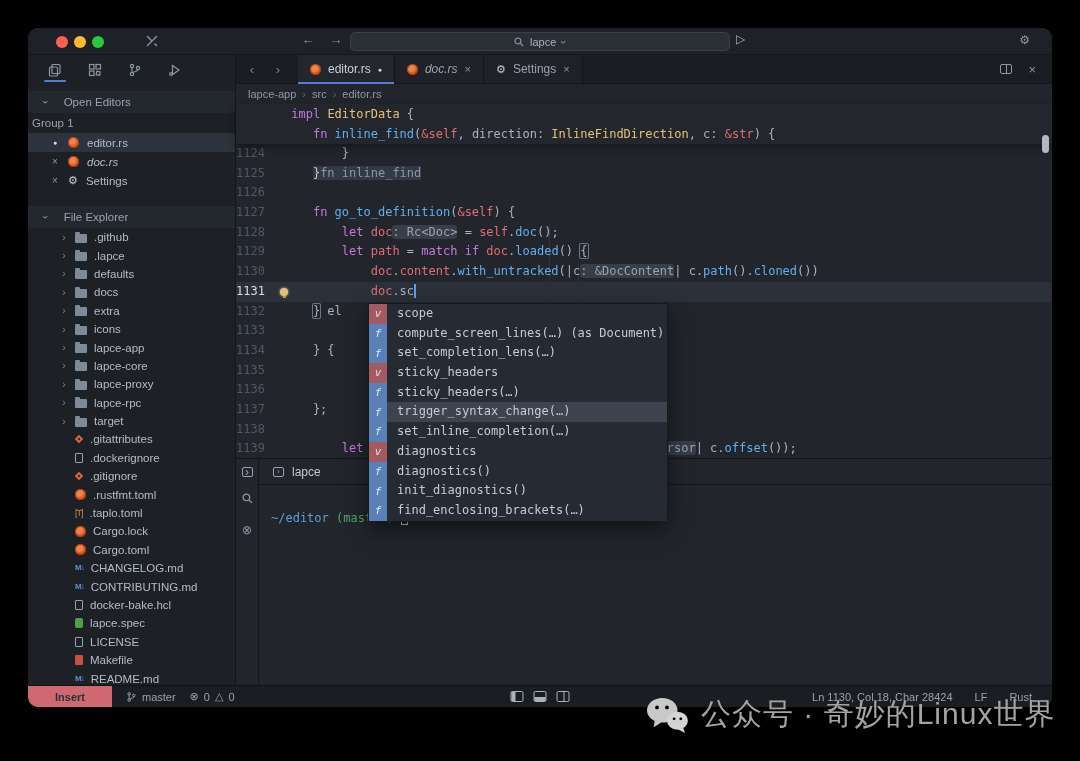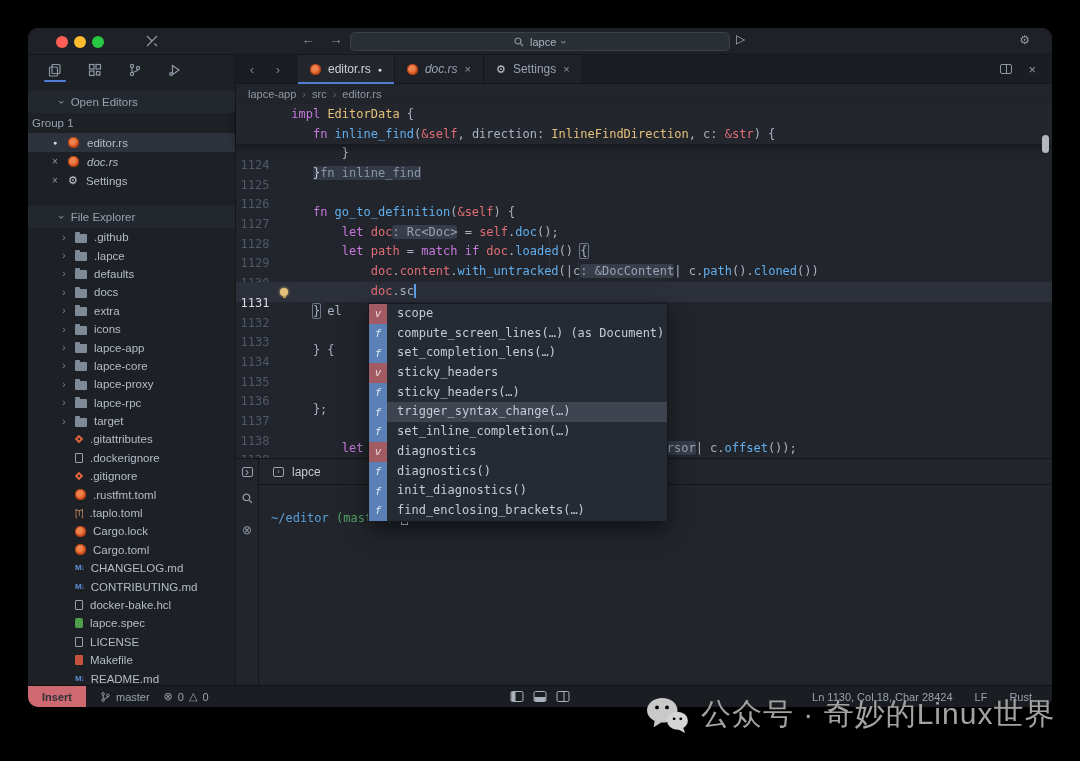--- a/index.html
+++ b/index.html
@@ -29,21 +29,21 @@
   .main { flex:1; display:flex; min-height:0; }
 
   
   .sidebar { width:208px; flex:none; background:#1d2126; border-right:1px solid #141619;
     color:#b4bcc7; font-size:11.5px; overflow:hidden; }
   .activity-row { height:30px; display:flex; align-items:center; padding-left:18px; gap:22px; }
   .act-btn { position:relative; width:18px; height:24px; display:flex; align-items:center; justify-content:center; }
   .act-btn svg { stroke:#8d96a3; }
   .act-btn.active::after { content:""; position:absolute; left:-2px; right:-2px; bottom:0;
     height:2px; background:#527fd3; border-radius:1px; }
-  .section-header { height:22px; display:flex; align-items:center; gap:7px; padding-left:32px;
+  .section-header { height:22px; display:flex; align-items:center; gap:16px; padding-left:16px;
     background:#23272e; color:#9aa2af; margin-top:6px; }
   .chev-down { display:inline-block; transform:rotate(90deg); color:#8d96a3; font-size:11px; }
   .group-label { height:20px; line-height:20px; padding-left:4px; color:#9aa2af; }
   .oe-row { height:19px; display:flex; align-items:center; gap:8px; padding-left:22px; }
   .oe-row.active { background:#2d333c; }
   .oe-left { width:10px; text-align:center; color:#8d96a3; font-size:10px; flex:none; }
   .oe-left.dot { color:#d8dce2; font-size:7px; }
   .ex-row { height:18.4px; display:flex; align-items:center; gap:7px; padding-left:32px; }
   .ex-row .chev { width:8px; color:#79828f; font-size:10px; flex:none; text-align:center; }
   .italic { font-style:italic; }
@@ -88,21 +88,21 @@
   .bc-sep { color:#5c6470; }
 
   
   .code-font, .code-line, .sticky-line, .completion, .terminal-body { font-family:"DejaVu Sans Mono", monospace; font-size:12px; }
   .sticky { flex:none; height:40px; background:#23272d; box-shadow:0 4px 8px rgba(0,0,0,.4);
     position:relative; z-index:3; }
   .sticky-line { height:20px; line-height:20px; white-space:pre; padding-left:48px; }
   .code-area { flex:1; position:relative; overflow:hidden; background:#22262c; }
   .code-line { height:19.7px; line-height:19.7px; white-space:pre; position:relative; padding-left:48px; }
   .code-line.cur { background:#2b303a; }
-  .line-num { position:absolute; left:0; top:12px; width:38px; text-align:center; color:#4f5867; }
+  .line-num { position:absolute; left:0; top:0; width:38px; text-align:left; color:#4f5867; }
   .code-line.cur .line-num { color:#d9dde3; }
   .bulb { position:absolute; left:44px; top:6px; width:8px; height:8px; border-radius:50%;
     background:#e5c07b; box-shadow:0 0 3px #e5c07b; }
   .bulb::after { content:""; position:absolute; left:2.5px; top:8px; width:3px; height:2px; background:#b99a55; }
   .s-kw{color:#c678dd}.s-fn{color:#61afef}.s-ty{color:#e5c07b}.s-var{color:#e06c75}.s-pl{color:#a9b2c0}
   .s-inlay{color:#9aa3b2;background:#373d49;border-radius:3px;}
   .s-ghost{color:#8b95a7;background:#333a46}.s-ghostb{color:#c6cdd8;background:#333a46}
   .s-box{color:#a9b2c0;box-shadow:0 0 0 1px #6b7689;border-radius:1px}
   .caret{display:inline-block;width:2px;height:14px;background:#5d9fe8;vertical-align:-3px}
   .gap{display:inline-block}
@@ -133,21 +133,21 @@
   .term-tab { display:flex; align-items:center; gap:8px; padding:0 14px; height:100%;
     width:132px; color:#c3c9d2; font-size:12px; border-right:1px solid #141619; }
   .terminal-body { color:#a9b2c0; padding-left:12px; }
   .prompt-row { margin-top:26px; display:flex; align-items:center; }
   .p-path { color:#5a9fd8; } .p-branch { color:#55a468; }
   .term-cursor { display:inline-block; width:7px; height:13px; border:1px solid #cfd4db; margin-left:7px; }
 
   
   .statusbar { height:22px; flex:none; background:#1a1d22; border-top:1px solid #101215;
     display:flex; align-items:center; position:relative; color:#9aa3ae; font-size:11px; }
-  .mode-badge { height:22px; display:flex; align-items:center; padding:0 14px;
+  .mode-badge { height:22px; display:flex; align-items:center; padding:0 27px;
     background:#cf6971; color:#2d3138; font-weight:600; border-radius:0 0 0 10px; }
   .sb-item { display:flex; align-items:center; gap:5px; margin-left:14px; }
   .sb-center { position:absolute; left:50%; transform:translateX(-50%); display:flex; gap:10px; }
   .pane-ic { width:13px; height:11px; border:1px solid #aab2bd; border-radius:2px; position:relative; }
   .pane-ic.p-left::before { content:""; position:absolute; left:0; top:0; bottom:0; width:4px; background:#aab2bd; }
   .pane-ic.p-bottom::before { content:""; position:absolute; left:0; right:0; bottom:0; height:4px; background:#aab2bd; }
   .pane-ic.p-right::before { content:""; position:absolute; right:4px; top:0; bottom:0; width:1px; background:#aab2bd; }
   .sb-right { margin-left:auto; display:flex; gap:22px; padding-right:20px; }
 
   

